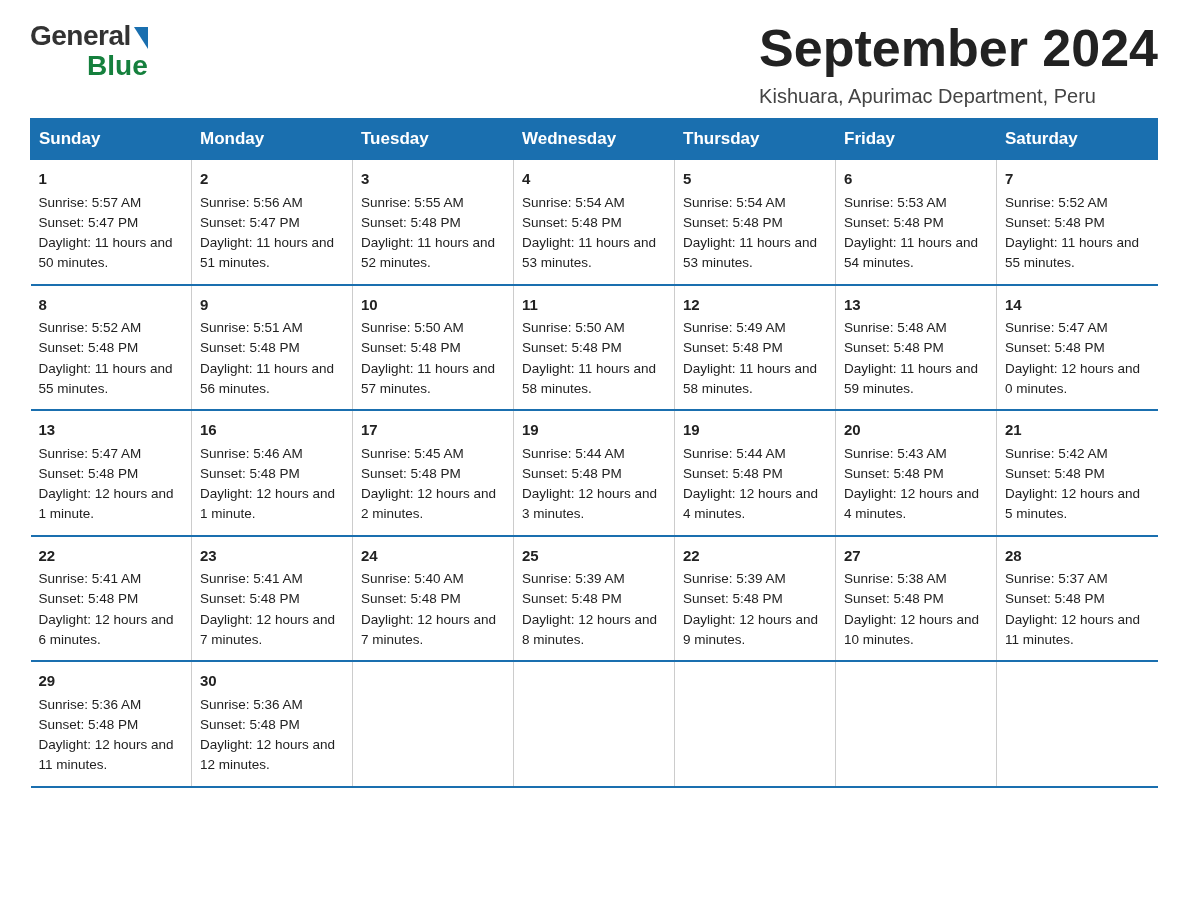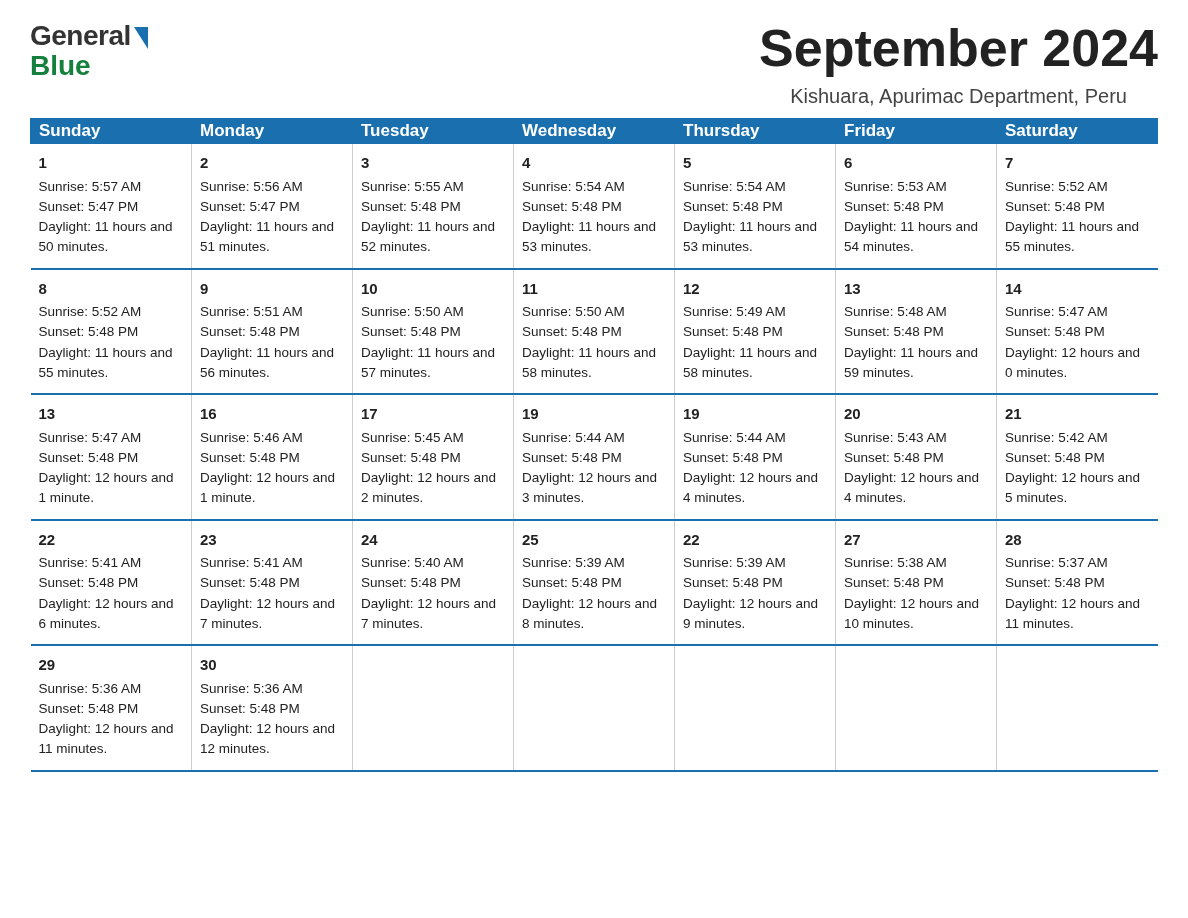--- a/index.html
+++ b/index.html
@@ -13,21 +13,21 @@
     }
     .header {
       display: flex;
       justify-content: space-between;
       align-items: flex-start;
       margin-bottom: 10px;
     }
     .logo {
       display: flex;
       flex-direction: column;
-      align-items: flex-start;
+      align-items: flex-end;
     }
     .logo-top {
       display: flex;
       align-items: center;
     }
     .logo-general {
       font-size: 28px;
       font-weight: bold;
       color: #333;
       letter-spacing: -0.5px;
@@ -41,21 +41,21 @@
       margin-left: 3px;
       margin-top: 4px;
     }
     .logo-blue {
       font-size: 28px;
       font-weight: bold;
       color: #15803d;
       margin-top: -2px;
     }
     .title-block {
-      text-align: center;
+      text-align: left;
     }
     .month-year {
       font-size: 52px;
       font-weight: bold;
       color: #222;
       line-height: 1.1;
     }
     .location {
       font-size: 20px;
       color: #444;
@@ -64,21 +64,21 @@
     table {
       width: 100%;
       border-collapse: collapse;
       margin-top: 8px;
     }
     thead tr {
       background-color: #1a6faf;
       color: #fff;
     }
     thead th {
-      padding: 2px 8px;
+      padding: 10px 8px;
       font-size: 17px;
       font-weight: bold;
       text-align: left;
       border: 1px solid #1a6faf;
     }
     tbody tr {
       border-bottom: 2px solid #1a6faf;
     }
     tbody td {
       padding: 8px 8px 10px 8px;

